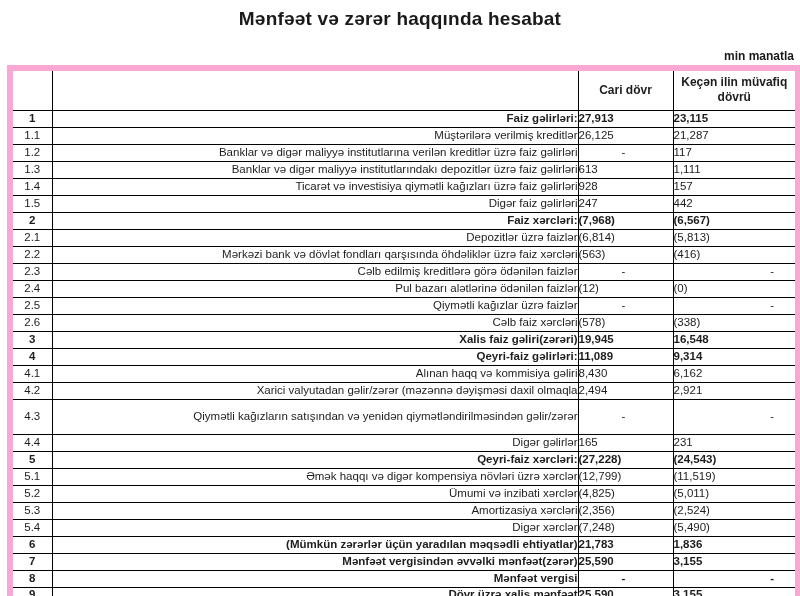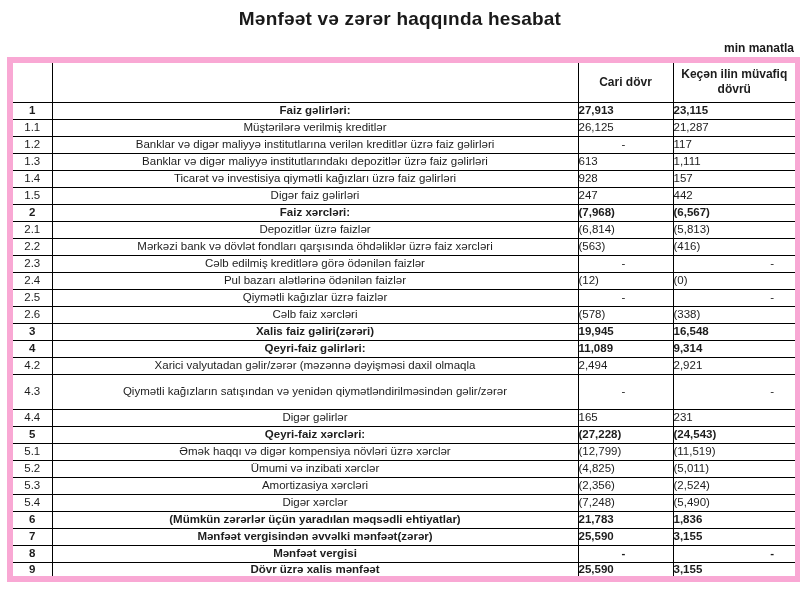--- a/index.html
+++ b/index.html
@@ -18,21 +18,21 @@
 
   .title {
     margin-top: 8px;
     text-align: center;
     font-size: 19px;
     font-weight: bold;
     color: #1a1a1a;
     letter-spacing: 0.2px;
   }
   .unit {
-    margin-top: 11px;
+    margin-top: 19px;
     text-align: right;
     padding-right: 6px;
     font-size: 12px;
     font-weight: bold;
     color: #1a1a1a;
   }
 
   table.pnl {
     margin: 2px 5px 0 7px;
     border-collapse: collapse;
@@ -55,21 +55,21 @@
     font-weight: bold;
     font-size: 12px;
     text-align: center;
     white-space: normal;
     line-height: 1.25;
   }
   tbody tr { height: 17px; }
   tbody tr.tall { height: 35px; }
 
   td.c-no { text-align: center; }
-  td.c-label { text-align: center; padding-left: 5px; }
+  td.c-label { text-align: right; padding-left: 5px; }
   td.c-val { text-align: left; padding-right: 8px; font-size: 12px; }
 
   tr.bold td { font-weight: bold; }
 
   
   td.c-cur.dash { text-align: center; padding-right: 4px; }
   td.c-prev.dash { text-align: right; padding-right: 21px; }
 </style>
 </head>
 <body>
@@ -178,20 +178,26 @@
           <td class="c-val c-cur">19,945</td>
           <td class="c-val c-prev">16,548</td>
         </tr>
         <tr class="bold">
           <td class="c-no">4</td>
           <td class="c-label">Qeyri-faiz gəlirləri:</td>
           <td class="c-val c-cur">11,089</td>
           <td class="c-val c-prev">9,314</td>
         </tr>
         <tr>
+          <td class="c-no">4.1</td>
+          <td class="c-label">Alınan haqq və kommisiya gəliri</td>
+          <td class="c-val c-cur">8,430</td>
+          <td class="c-val c-prev">6,162</td>
+        </tr>
+        <tr>
           <td class="c-no">4.2</td>
           <td class="c-label">Xarici valyutadan gəlir/zərər (məzənnə dəyişməsi daxil olmaqla</td>
           <td class="c-val c-cur">2,494</td>
           <td class="c-val c-prev">2,921</td>
         </tr>
         <tr class="tall">
           <td class="c-no">4.3</td>
           <td class="c-label">Qiymətli kağızların satışından və yenidən qiymətləndirilməsindən gəlir/zərər</td>
           <td class="c-val c-cur dash">-</td>
           <td class="c-val c-prev dash">-</td>

